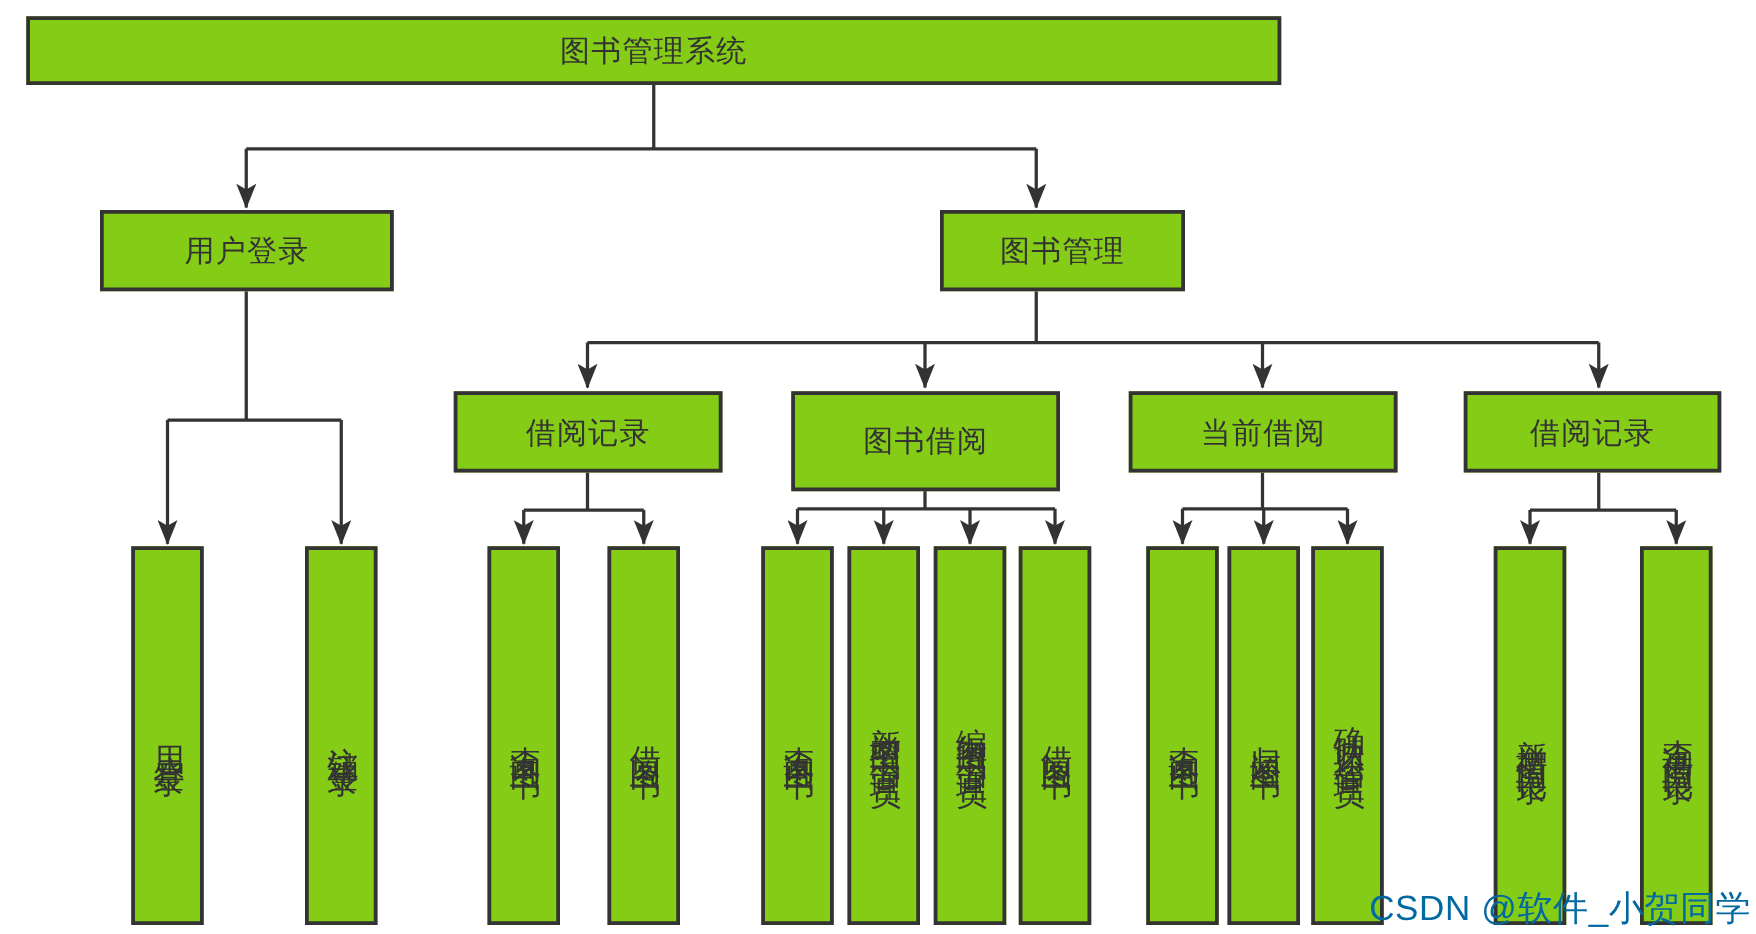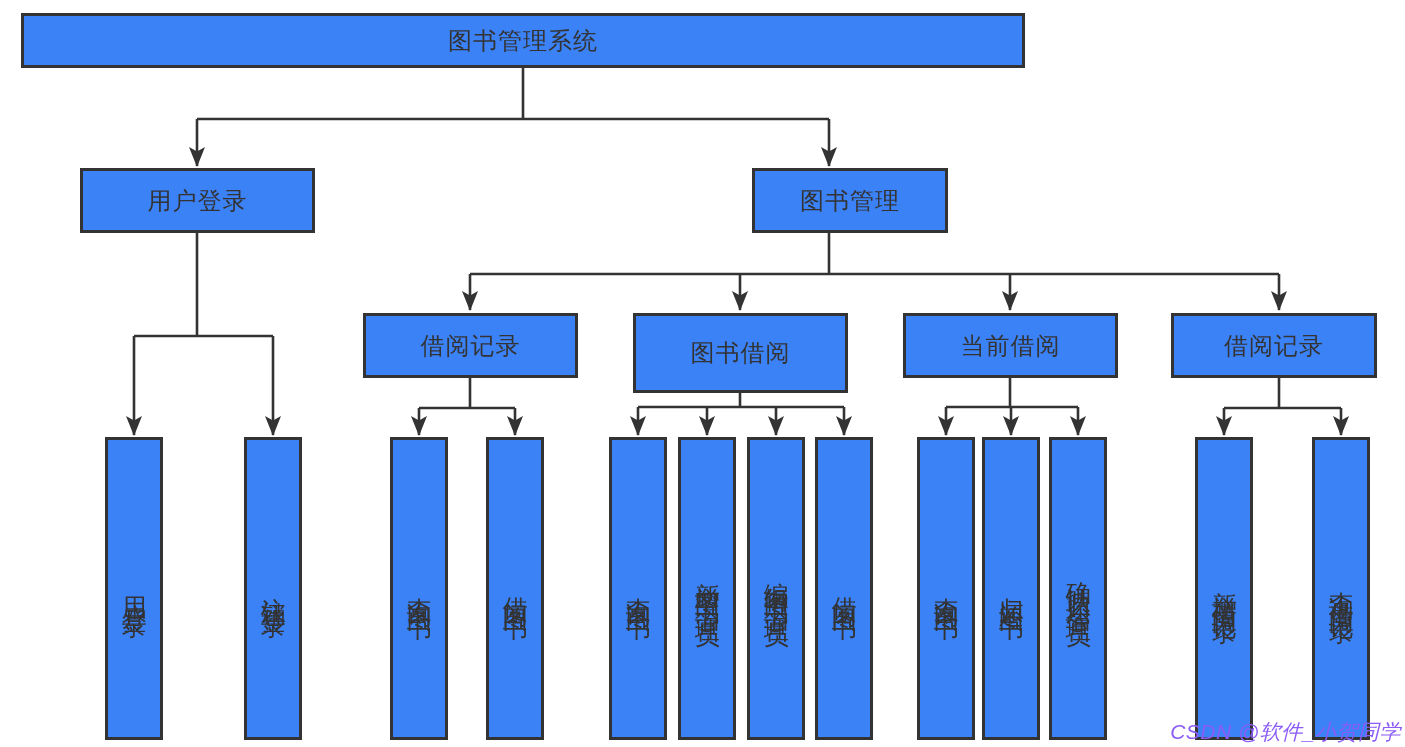--- a/index.html
+++ b/index.html
@@ -12,45 +12,44 @@
     color: #333333;
     overflow: hidden;
   }
   svg.connectors {
     position: absolute;
     left: 0; top: 0;
     width: 1405px; height: 747px;
   }
   .node {
     position: absolute;
-    background: #3b82f6;
+    background: #84cc16;
     border: 3px solid #333333;
     box-sizing: border-box;
     display: flex;
     align-items: center;
     justify-content: center;
     text-align: center;
   }
   .node.h { font-size: 24px; letter-spacing: 1px; }
   .node.v { font-size: 25px; }
   .node.v .lbl {
     writing-mode: vertical-rl;
     text-orientation: mixed;
     letter-spacing: 6px;
     line-height: 1.1;
   }
   .watermark {
     position: absolute;
     right: 4px;
     bottom: 1px;
-    font-size: 21px;
+    font-size: 28px;
     letter-spacing: 0.5px;
-    color: #8b5cf6;
+    color: #0369a1;
     white-space: nowrap;
-    font-style: italic;
   }
 </style>
 </head>
 <body>
 
 <div class="stage">
 
   <svg class="connectors" viewBox="0 0 1405 747" xmlns="http://www.w3.org/2000/svg">
     <defs>
       <marker id="arw" viewBox="0 0 20 16" refX="19" refY="8" markerWidth="20" markerHeight="16" orient="auto" markerUnits="userSpaceOnUse">

